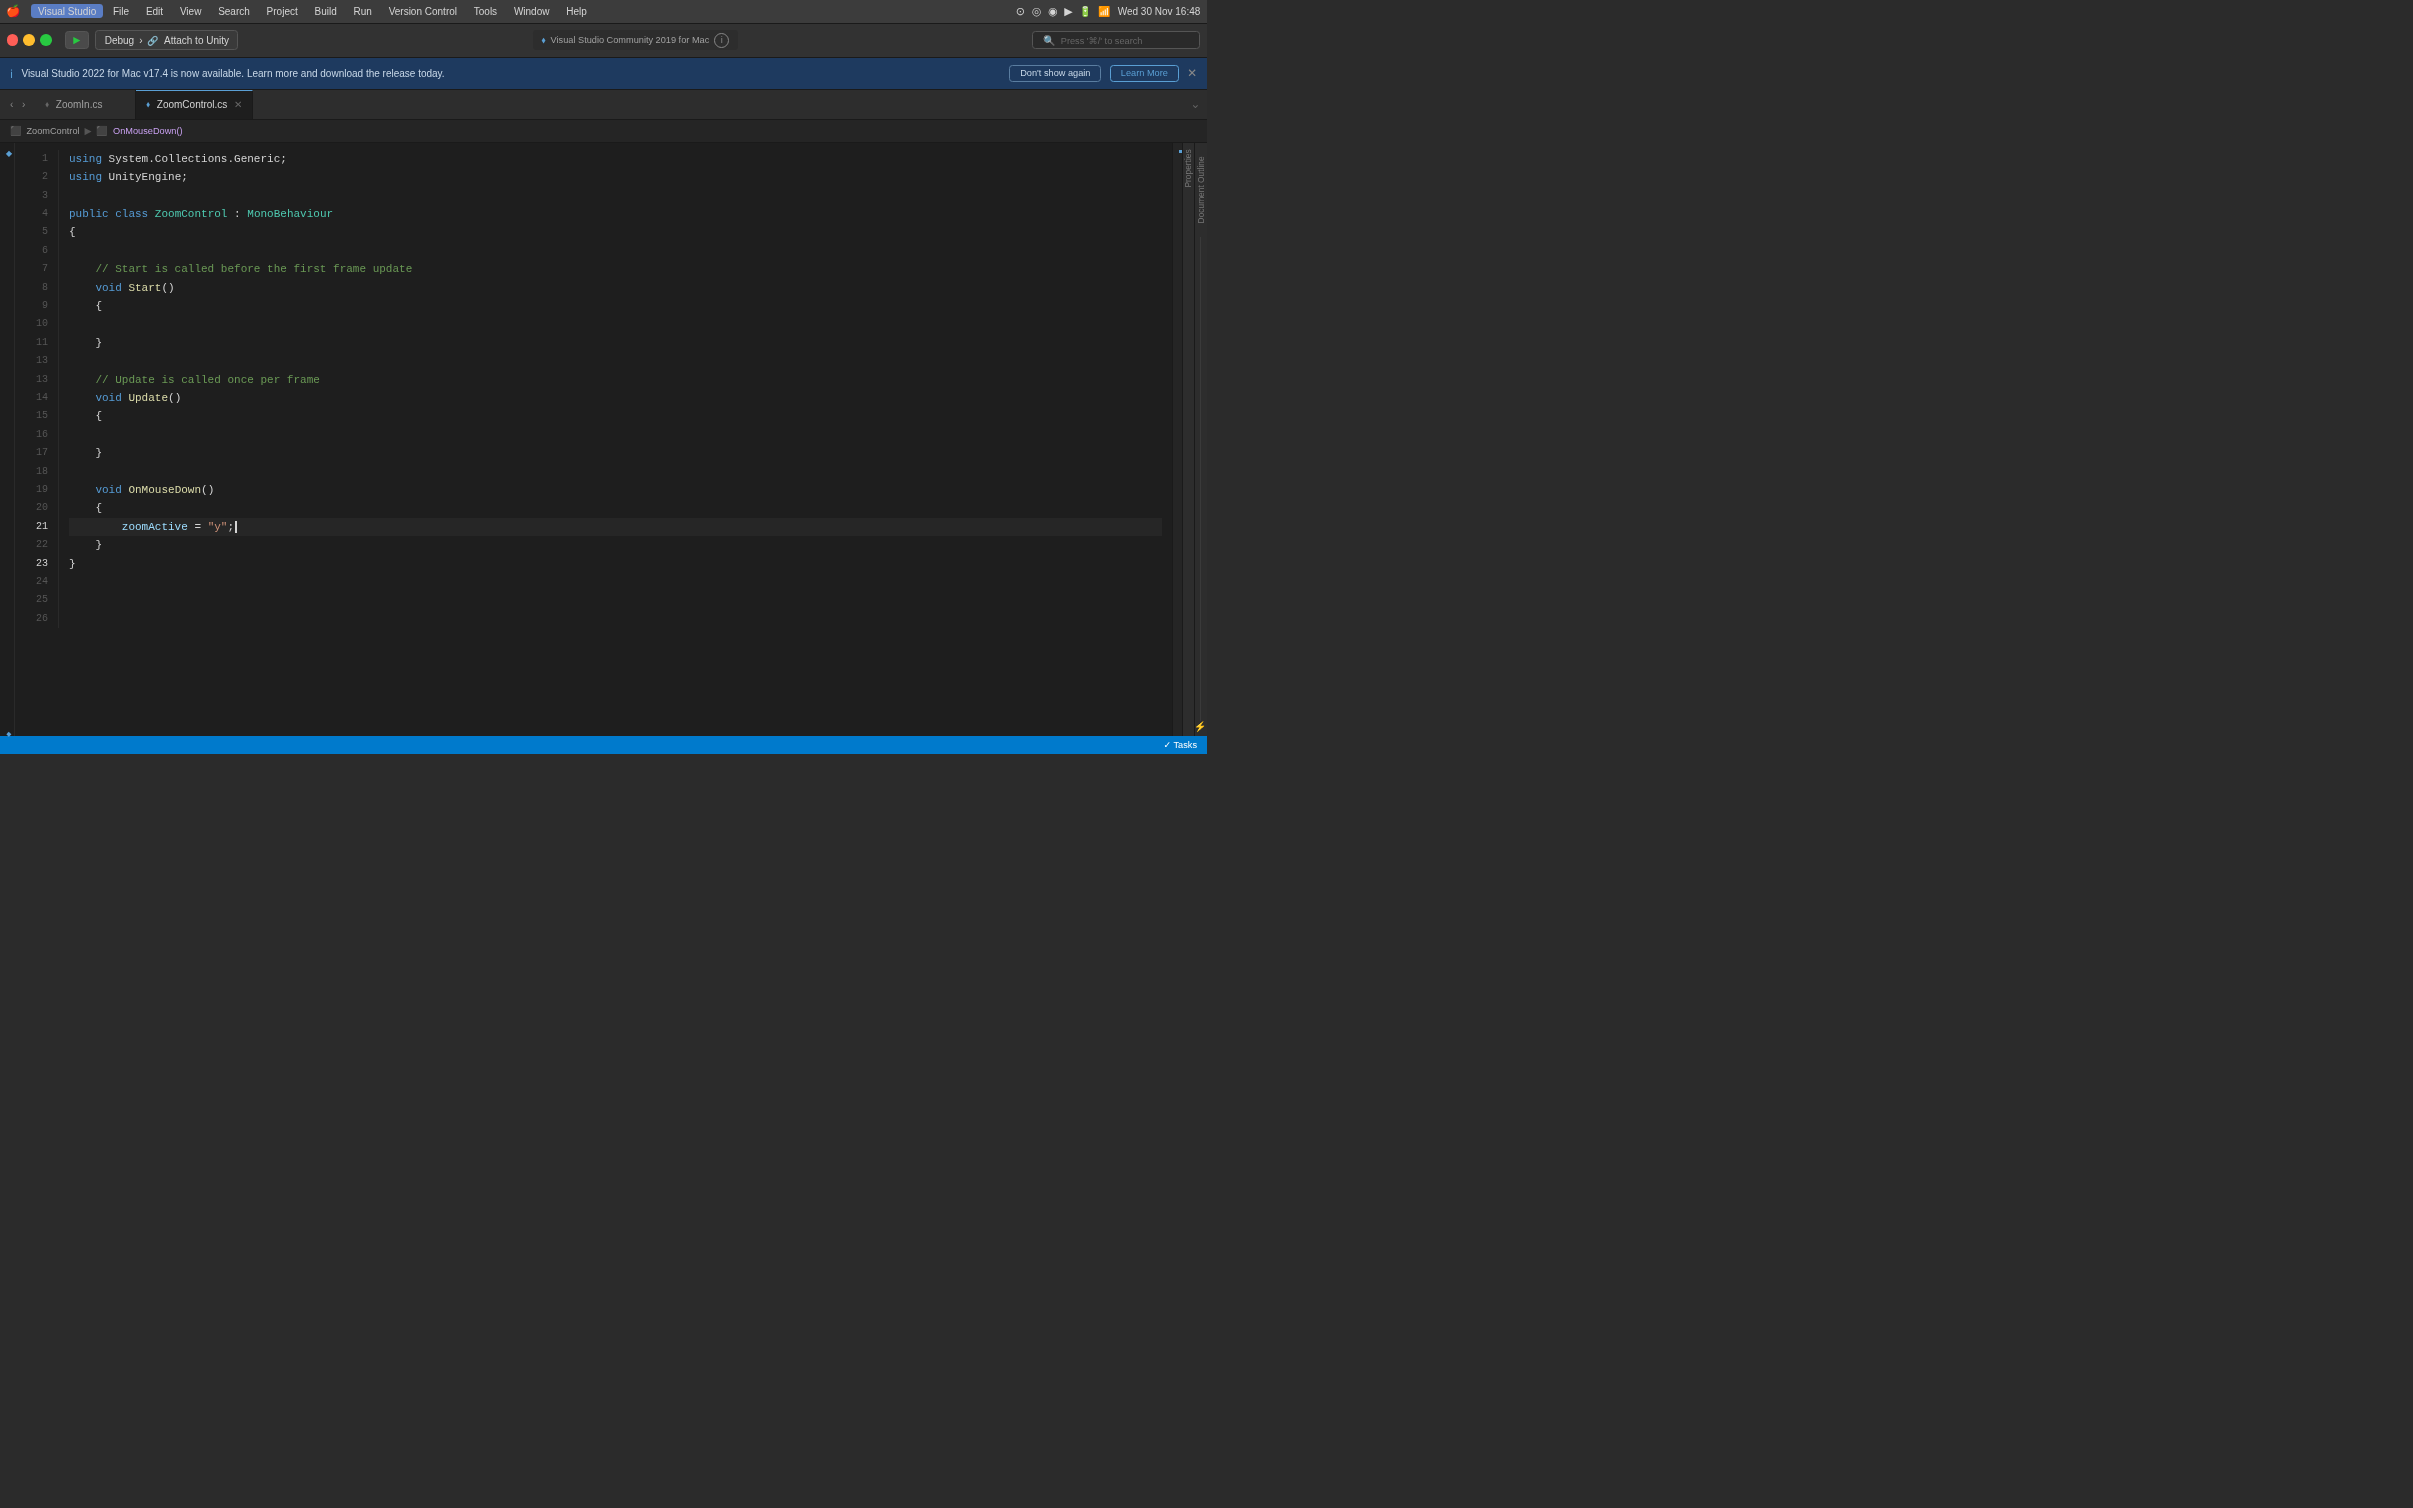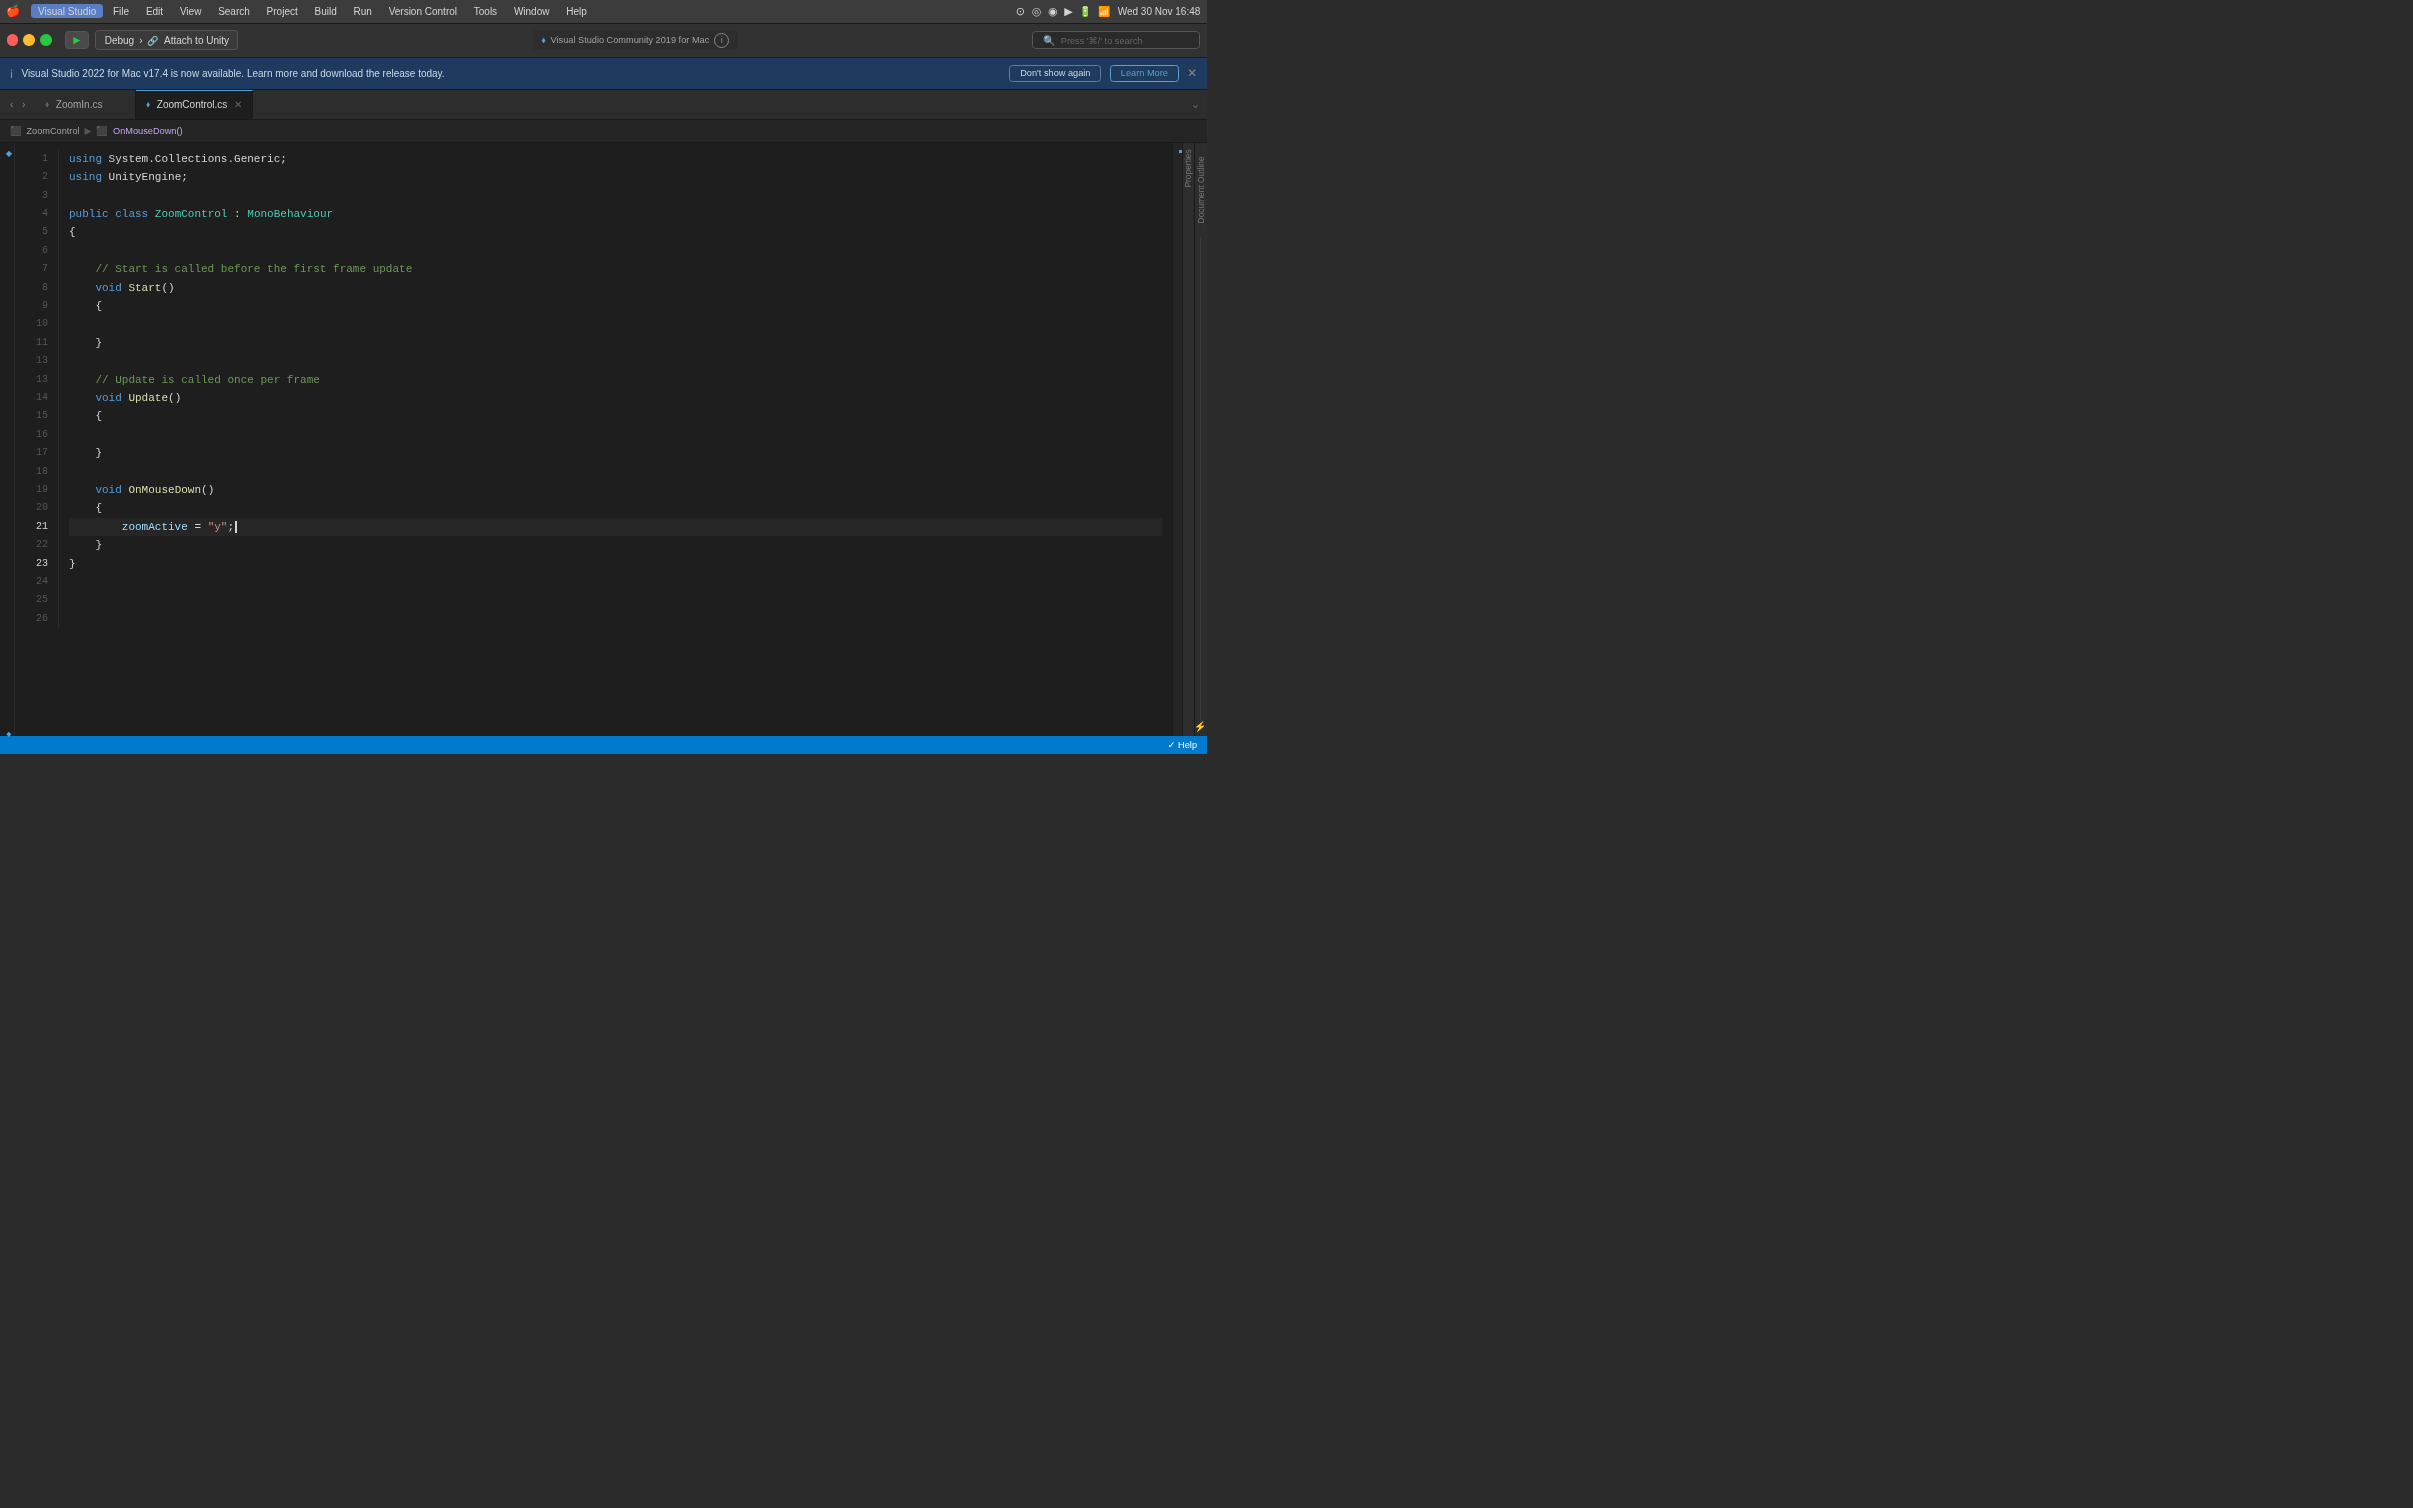--- a/index.html
+++ b/index.html
@@ -540,16 +540,16 @@
   <div style="width:13.4px; background:#2d2d2d; border-left:0.8px solid #1a1a1a; display:flex; flex-direction:column; align-items:center; padding-top:6.7px;">
     <span class="vert-text">Document Outline</span>
     <div style="flex:1; width:0.8px; background:#3a3a3a; margin-top:6.7px;"></div>
     <span style="color:#f0c040;font-size:10px;margin-bottom:3.4px;">⚡</span>
   </div>
 
 </div>
 
 <div class="bottom-bar">
   <div class="bottom-bar-right" style="margin-left:auto;">
-    <span class="checkmark-icon">✓  Help</span>
+    <span class="checkmark-icon">✓  Tasks</span>
   </div>
 </div>
 
 
 </body></html>

